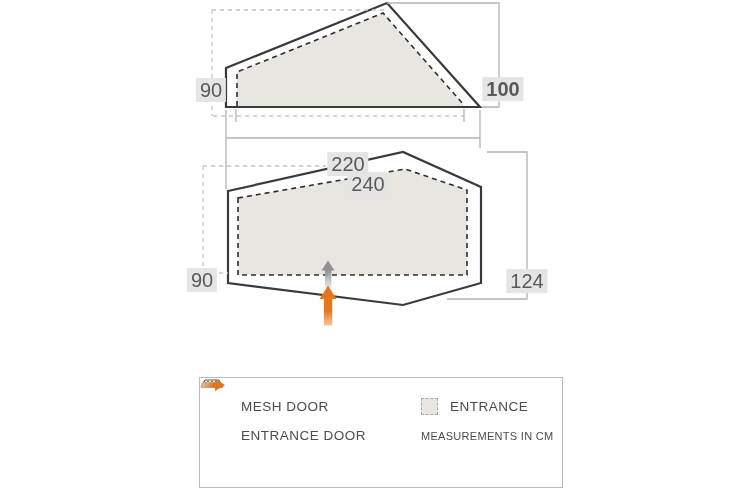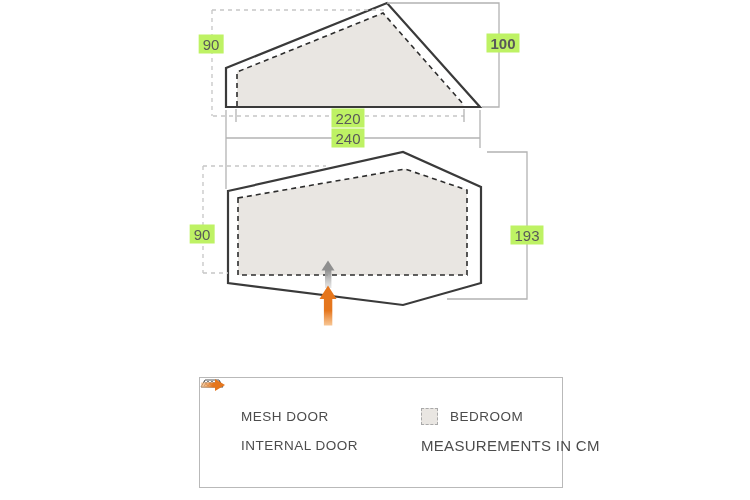--- a/index.html
+++ b/index.html
@@ -21,38 +21,38 @@
   .inner-dash{fill:none;stroke:var(--inner_line);stroke-width:1.6;stroke-dasharray:5 4;}
   .dim{fill:none;stroke:var(--dim_line);stroke-width:1.3;}
   .dim-dash{fill:none;stroke:var(--dim_dash);stroke-width:1.3;stroke-dasharray:4 4;}
   .stop-ent-a{stop-color:var(--entrance);}
   .stop-ent-b{stop-color:var(--entrance_light);}
   .stop-int-a{stop-color:var(--internal);}
   .stop-int-b{stop-color:var(--internal_light);}
 
   .dim-label{
     position:absolute;transform:translate(-50%,-50%);
-    background:#bef264;color:var(--label_text);
-    font-size:15px;line-height:1;padding:2px 4px;white-space:nowrap;
+    background:#e5e5e5;color:var(--label_text);
+    font-size:20px;line-height:1;padding:2px 4px;white-space:nowrap;margin-top:46px;
   }
 
   .legend{
     position:absolute;left:199px;top:377px;width:364px;height:111px;
     border:1.5px solid var(--legend_border);background:#ffffff;
-    box-sizing:border-box;padding:24px 0 0 29px;
+    box-sizing:border-box;padding:14px 0 0 29px;
     display:grid;grid-template-columns:192px 1fr;grid-auto-rows:29px;
     align-items:center;
   }
   .legend-row{display:flex;align-items:center;gap:12px;}
   .legend-icon{flex:0 0 auto;display:inline-flex;align-items:center;}
   .legend-label{
     color:var(--legend_text);font-size:13.5px;letter-spacing:0.5px;white-space:nowrap;
   }
   .legend-note{
-    color:var(--legend_text);font-size:15px;letter-spacing:0.3px;white-space:nowrap;
+    color:var(--legend_text);font-size:11px;letter-spacing:0.3px;white-space:nowrap;
   }
   .bedroom-swatch{
     width:17px;height:17px;background:var(--tent_fill);
     border:1.5px dashed #a9a9a9;box-sizing:border-box;
   }
   .pole-line{width:26px;height:0;border-top:1.6px solid var(--legend_text);}
 </style>
 </head>
 <body>
 
@@ -113,51 +113,51 @@
       <g>
         <polygon points="328,285.5 319.5,299 336.5,299" fill="var(--entrance)"></polygon>
         <rect x="323.9" y="298.5" width="8.4" height="27" fill="url(#gradEntUp)"></rect>
       </g>
     </g>
   </svg>
 
   <span class="dim-label" style="left:211px;top:44px;">90</span>
   <span class="dim-label" style="left:503px;top:43px;font-weight:bold;">100</span>
   <span class="dim-label" style="left:348px;top:118px;">220</span>
-  <span class="dim-label" style="left:348px;top:138px;">240</span>
+  <span class="dim-label" style="left:368px;top:138px;">240</span>
   <span class="dim-label" style="left:202px;top:234px;">90</span>
-  <span class="dim-label" style="left:527px;top:235px;">193</span>
+  <span class="dim-label" style="left:527px;top:235px;">124</span>
 
   <div class="legend">
 
     <div class="legend-row">
       <span class="legend-icon">
         <svg width="24" height="10" viewBox="0 0 24 10">
           <path d="M1,9 L5,2 H19 L23,9 Z" fill="none" stroke="#555" stroke-width="1"></path>
           <path d="M4,8 L8,3 L12,8 L16,3 L20,8 M4,3 L8,8 L12,3 L16,8 L20,3" fill="none" stroke="#555" stroke-width="0.8"></path>
         </svg>
       </span>
       <span class="legend-label">MESH DOOR</span>
     </div>
 
     <div class="legend-row">
       <span class="legend-icon">
         <span class="bedroom-swatch"></span>
       </span>
-      <span class="legend-label">BEDROOM</span>
+      <span class="legend-label">ENTRANCE</span>
     </div>
 
     <div class="legend-row">
       <span class="legend-icon">
         <svg width="26" height="14" viewBox="0 0 26 14">
           <rect x="1" y="4.5" width="15" height="5" fill="url(#gradEntRight)"></rect>
           <polygon points="15,1 15,13 25,7" fill="var(--entrance)"></polygon>
         </svg>
       </span>
-      <span class="legend-label">INTERNAL DOOR</span>
+      <span class="legend-label">ENTRANCE DOOR</span>
     </div>
 
 
 
     <div class="legend-row">
       <span class="legend-note">MEASUREMENTS IN CM</span>
     </div>
 
   </div>
 </div>

